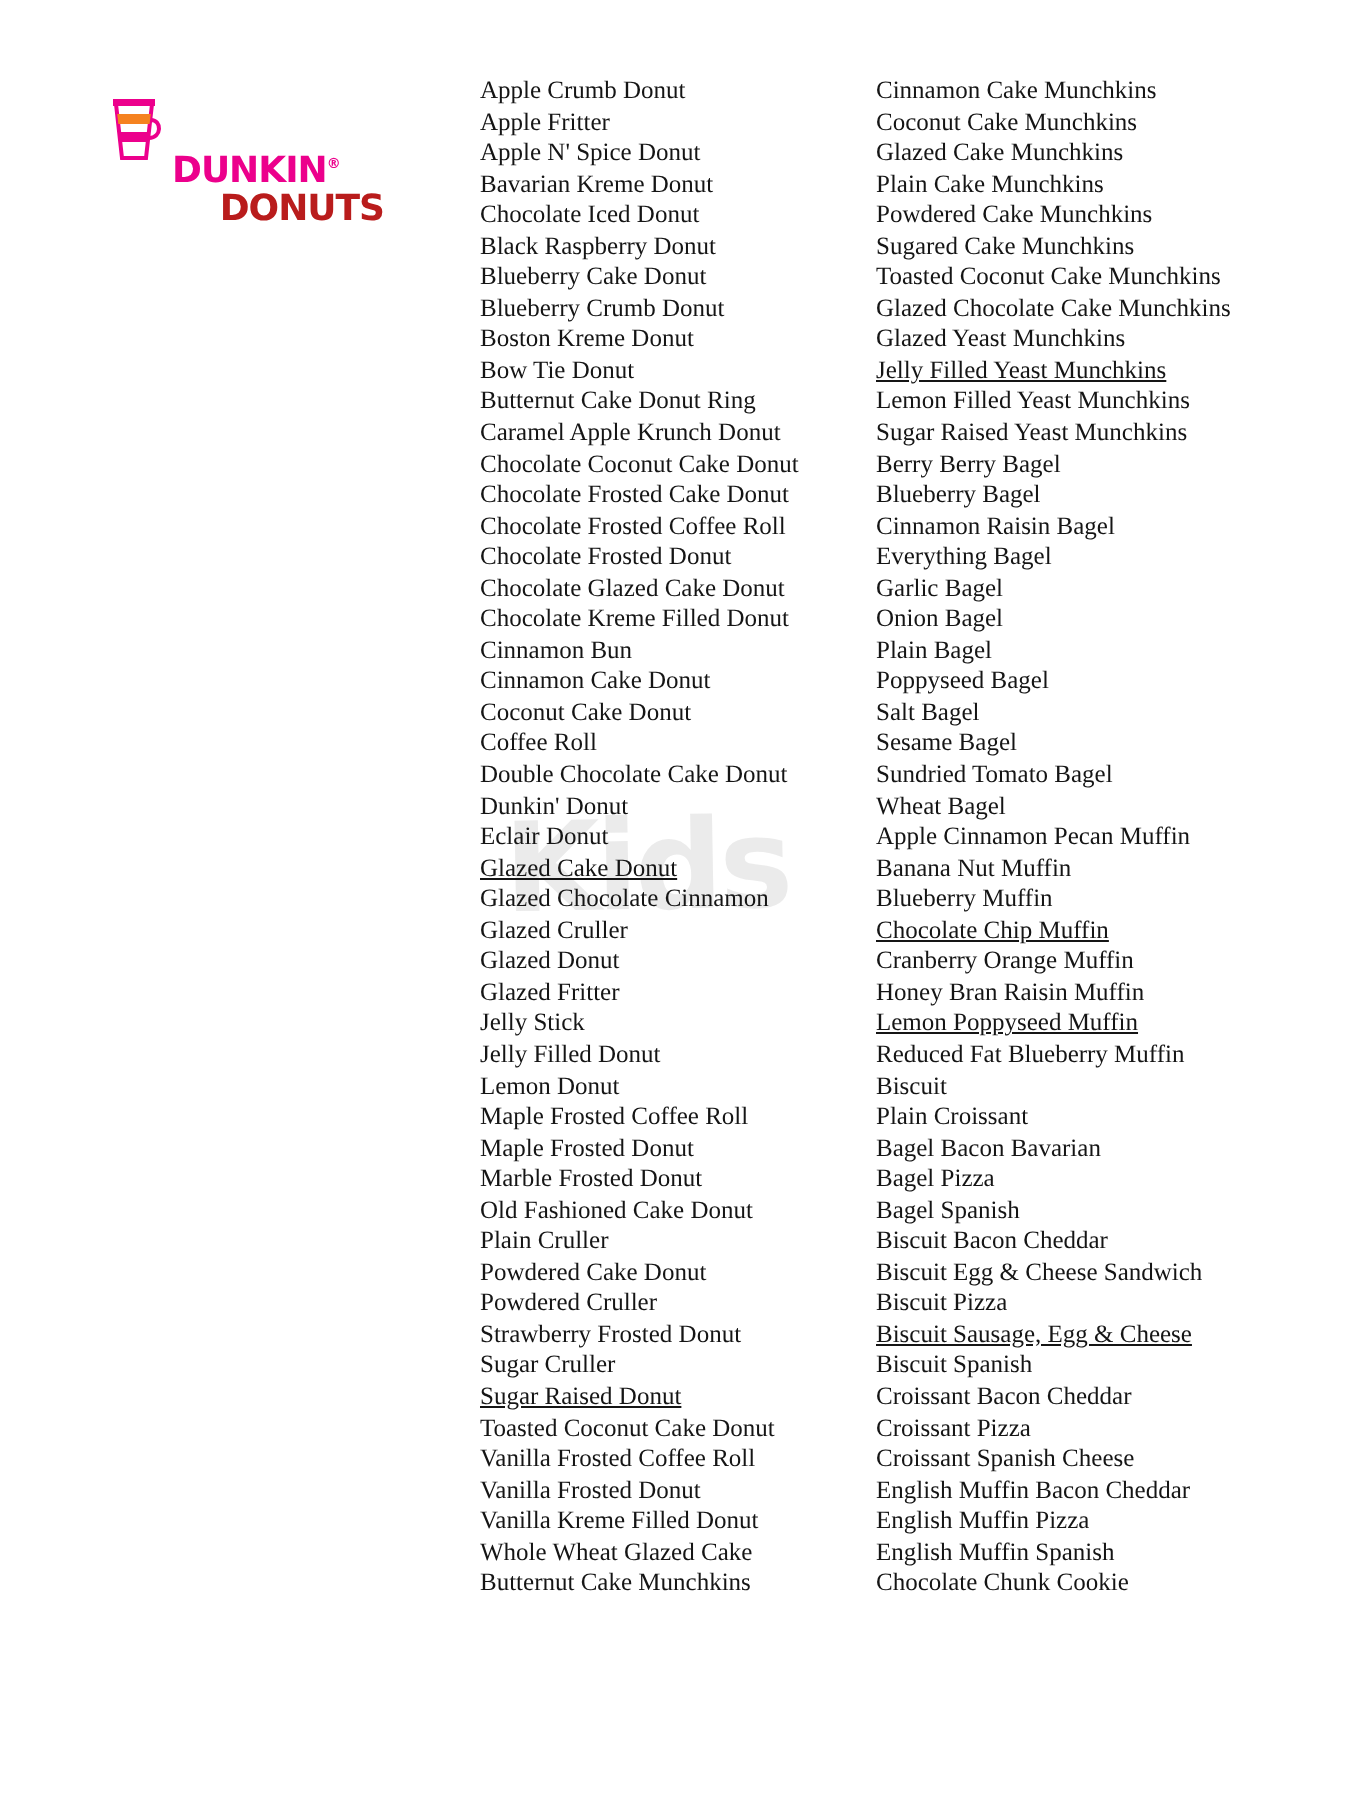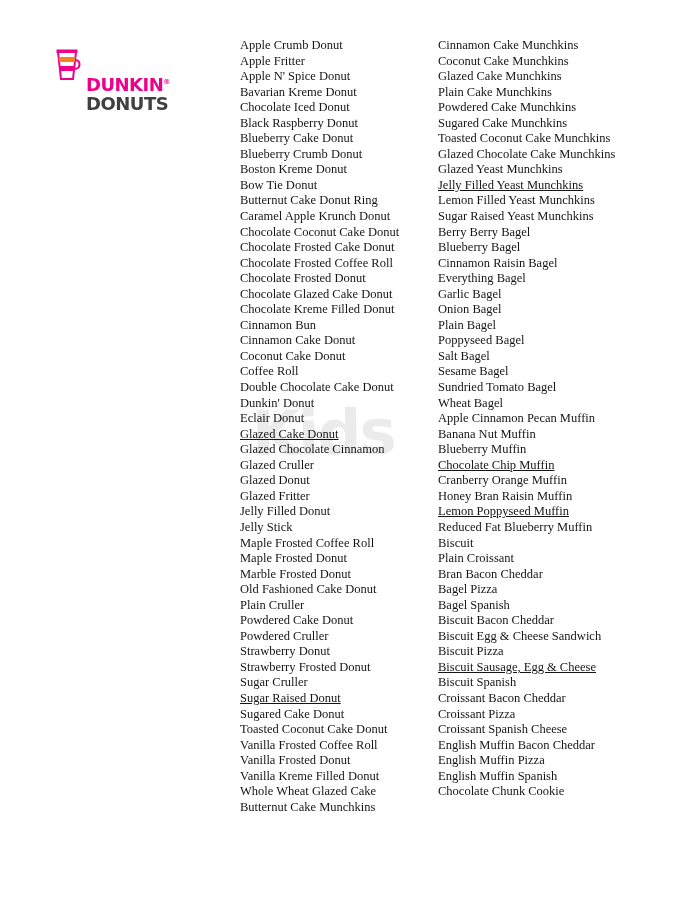--- a/index.html
+++ b/index.html
@@ -53,22 +53,23 @@
     font-size: 18px;
     letter-spacing: -0.5px;
     color: #ec008c;
     line-height: 19px;
   }
   .logo-line2 {
     font-family: "DejaVu Sans", sans-serif;
     font-weight: bold;
     font-size: 18px;
     letter-spacing: -0.5px;
-    color: #404040;
+    color: #b91c1c;
     line-height: 19px;
+    text-align: right;
   }
   .logo-reg {
     font-size: 7px;
     vertical-align: super;
     color: #ec008c;
   }
   
   .col {
     position: absolute;
     top: 38px;
@@ -149,34 +150,33 @@
       <div class="item">Coconut Cake Donut</div>
       <div class="item">Coffee Roll</div>
       <div class="item">Double Chocolate Cake Donut</div>
       <div class="item">Dunkin' Donut</div>
       <div class="item">Eclair Donut</div>
       <div class="item u">Glazed Cake Donut</div>
       <div class="item">Glazed Chocolate Cinnamon</div>
       <div class="item">Glazed Cruller</div>
       <div class="item">Glazed Donut</div>
       <div class="item">Glazed Fritter</div>
+      <div class="item">Jelly Stick</div>
       <div class="item">Jelly Filled Donut</div>
-      <div class="item">Jelly Stick</div>
+      <div class="item">Lemon Donut</div>
       <div class="item">Maple Frosted Coffee Roll</div>
       <div class="item">Maple Frosted Donut</div>
       <div class="item">Marble Frosted Donut</div>
       <div class="item">Old Fashioned Cake Donut</div>
       <div class="item">Plain Cruller</div>
       <div class="item">Powdered Cake Donut</div>
       <div class="item">Powdered Cruller</div>
-      <div class="item">Strawberry Donut</div>
       <div class="item">Strawberry Frosted Donut</div>
       <div class="item">Sugar Cruller</div>
       <div class="item u">Sugar Raised Donut</div>
-      <div class="item">Sugared Cake Donut</div>
       <div class="item">Toasted Coconut Cake Donut</div>
       <div class="item">Vanilla Frosted Coffee Roll</div>
       <div class="item">Vanilla Frosted Donut</div>
       <div class="item">Vanilla Kreme Filled Donut</div>
       <div class="item">Whole Wheat Glazed Cake</div>
       <div class="item">Butternut Cake Munchkins</div>
     </div>
   <div class="col col-right" id="col-right">
       <div class="item">Cinnamon Cake Munchkins</div>
       <div class="item">Coconut Cake Munchkins</div>
@@ -205,21 +205,21 @@
       <div class="item">Apple Cinnamon Pecan Muffin</div>
       <div class="item">Banana Nut Muffin</div>
       <div class="item">Blueberry Muffin</div>
       <div class="item u">Chocolate Chip Muffin</div>
       <div class="item">Cranberry Orange Muffin</div>
       <div class="item">Honey Bran Raisin Muffin</div>
       <div class="item u">Lemon Poppyseed Muffin</div>
       <div class="item">Reduced Fat Blueberry Muffin</div>
       <div class="item">Biscuit</div>
       <div class="item">Plain Croissant</div>
-      <div class="item">Bran Bacon Cheddar</div>
+      <div class="item">Bagel Bacon Bavarian</div>
       <div class="item">Bagel Pizza</div>
       <div class="item">Bagel Spanish</div>
       <div class="item">Biscuit Bacon Cheddar</div>
       <div class="item">Biscuit Egg &amp; Cheese Sandwich</div>
       <div class="item">Biscuit Pizza</div>
       <div class="item u">Biscuit Sausage, Egg &amp; Cheese</div>
       <div class="item">Biscuit Spanish</div>
       <div class="item">Croissant Bacon Cheddar</div>
       <div class="item">Croissant Pizza</div>
       <div class="item">Croissant Spanish Cheese</div>

